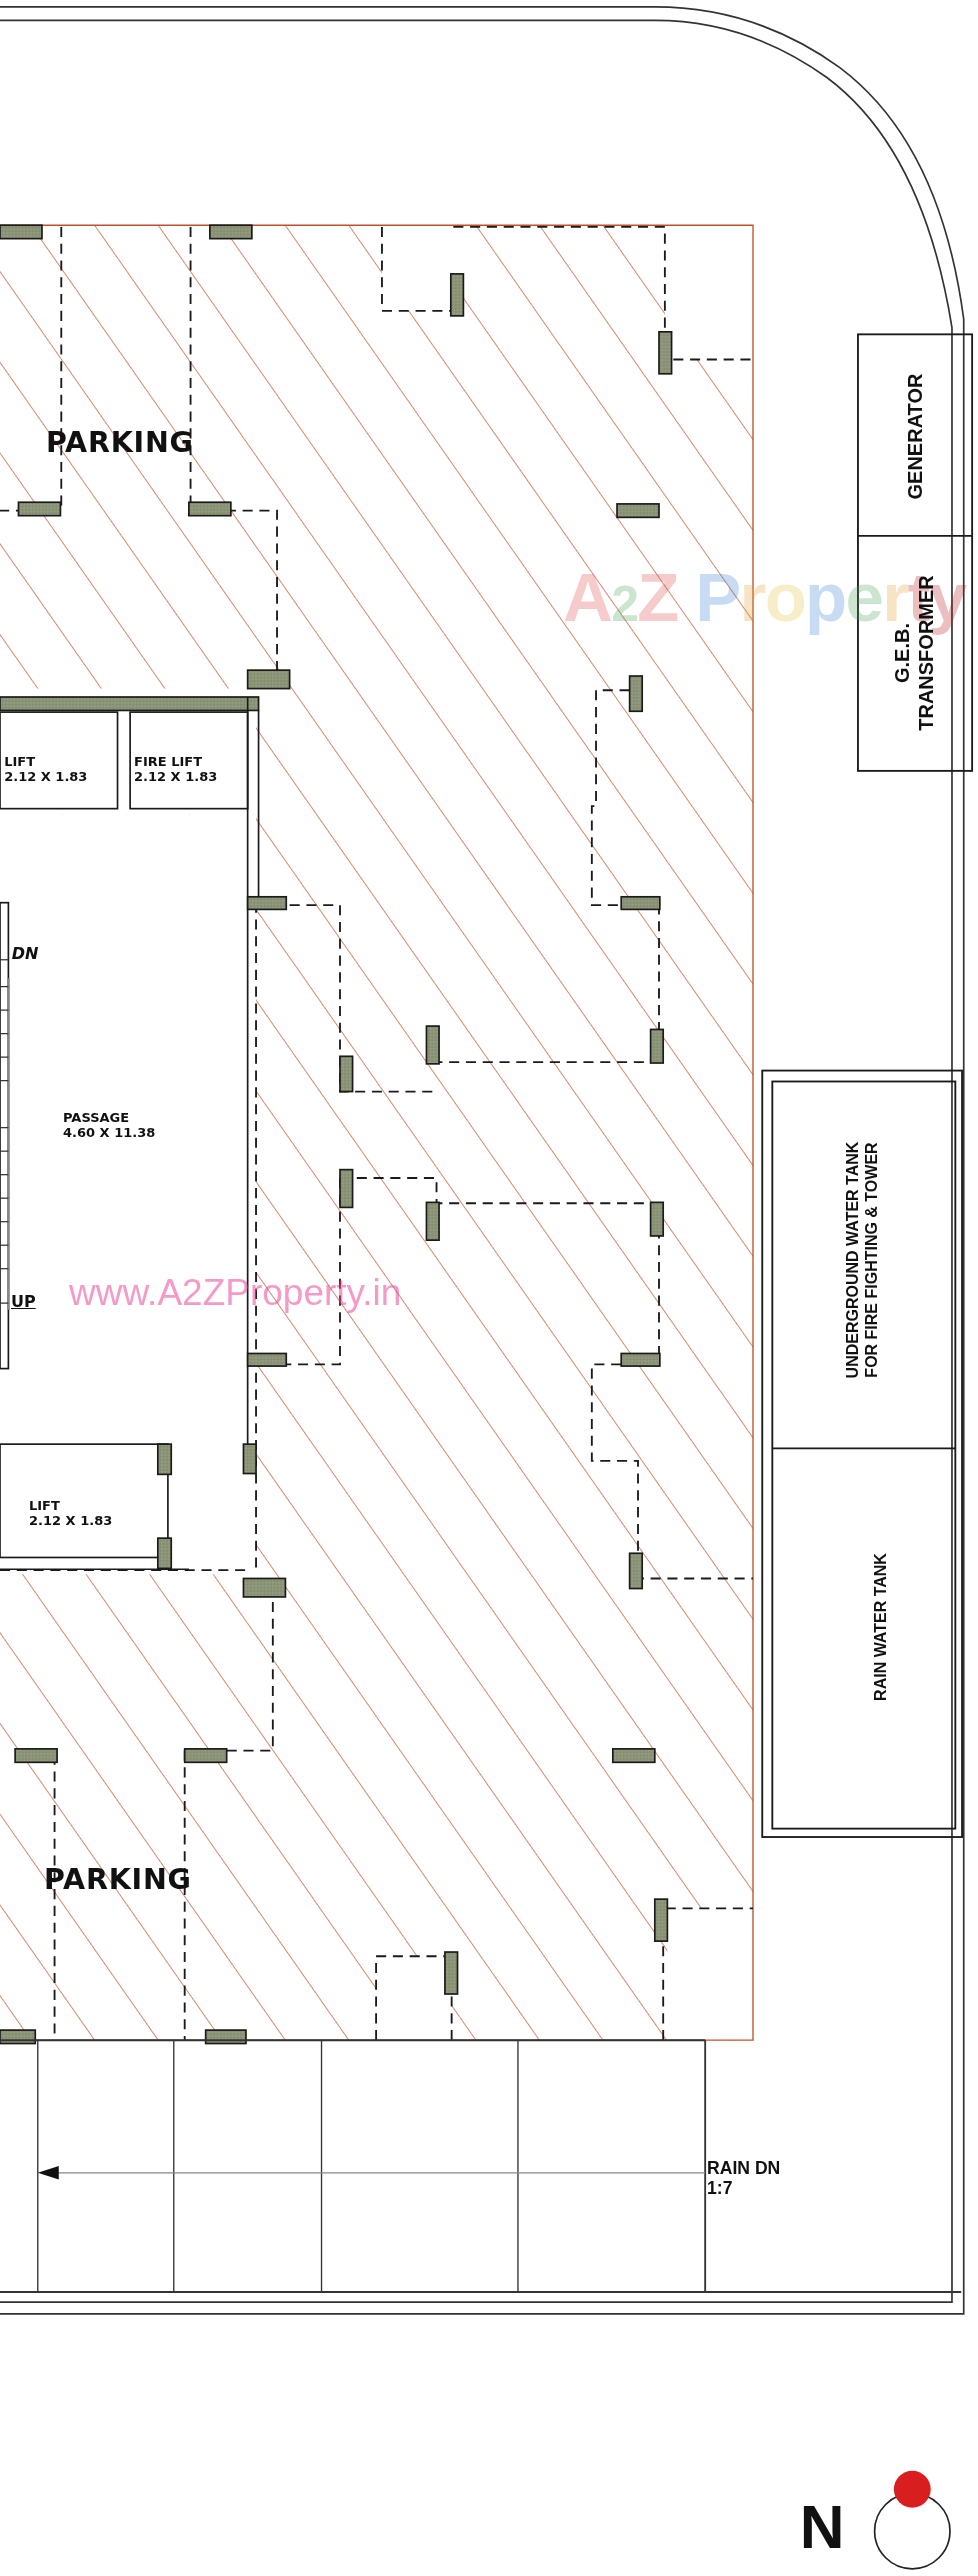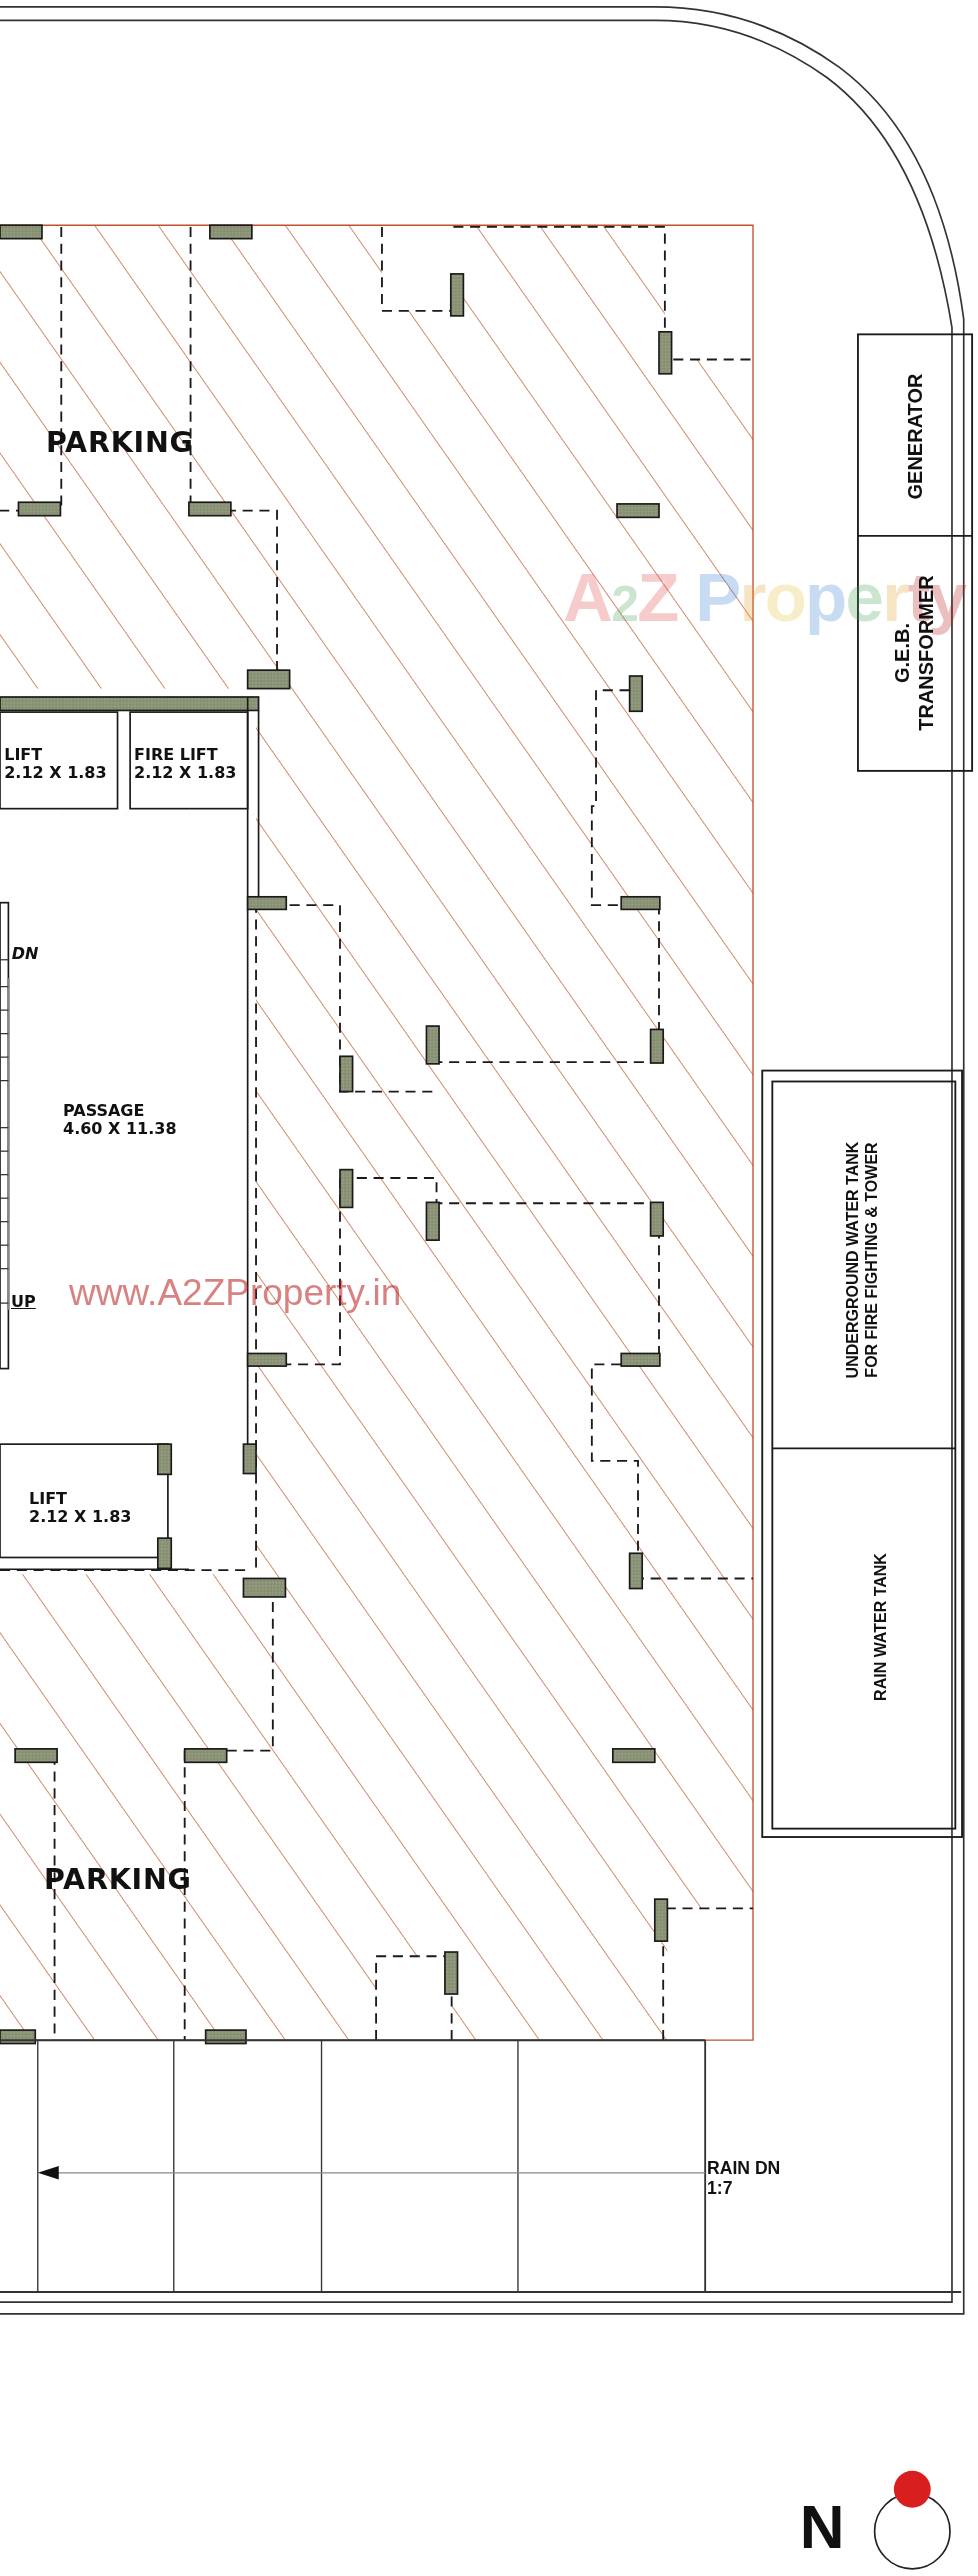--- a/index.html
+++ b/index.html
@@ -1,25 +1,25 @@
 <!DOCTYPE html>
 <html style="font-size:13.4px"><head>
 <meta charset="utf-8">
 <style>
   html, body { margin:0; padding:0; background:#ffffff; }
   body { width:978px; height:2576px; position:relative; overflow:hidden; font-family:"DejaVu Sans", sans-serif; }
   #plan { position:absolute; left:0; top:0; width:978px; height:2576px; }
   .lbl { position:absolute; color:#111; font-family:"DejaVu Sans", sans-serif; font-weight:bold; text-align:left; line-height:1.15; white-space:nowrap; }
   .lbl.big { font-size:28.5px; letter-spacing:0.8px; }
-  .lbl.small { font-size:16px; }
+  .lbl.small { font-size:13px;margin-top:9px; }
   .lbl.med { font-size:16px; }
   .vert { position:absolute; transform-origin:center center; transform:rotate(-90deg); font-family:"Liberation Sans", sans-serif; font-weight:bold; color:#111; text-align:center; white-space:nowrap; line-height:1.2; }
   .wm { position:absolute; font-family:"Liberation Sans", sans-serif; white-space:nowrap; pointer-events:none; }
   .wm-logo { font-size:69px; font-weight:bold; opacity:0.28; letter-spacing:-1.7px; }
-  .wm-url { font-size:37px; color:#b91c1c; opacity:0.55; }
+  .wm-url { font-size:37px; color:#ec4899; opacity:0.55; }
   .north { position:absolute; }
 </style>
 </head>
 <body>
 
 <svg id="plan" viewBox="0 0 1165 3068" xmlns="http://www.w3.org/2000/svg">
   <defs>
     <pattern id="hatch" patternUnits="userSpaceOnUse" width="62" height="62" patternTransform="rotate(-35)">
       <line x1="0" y1="0" x2="0" y2="62" stroke="#c0502a" stroke-width="1.6"></line>
     </pattern>

